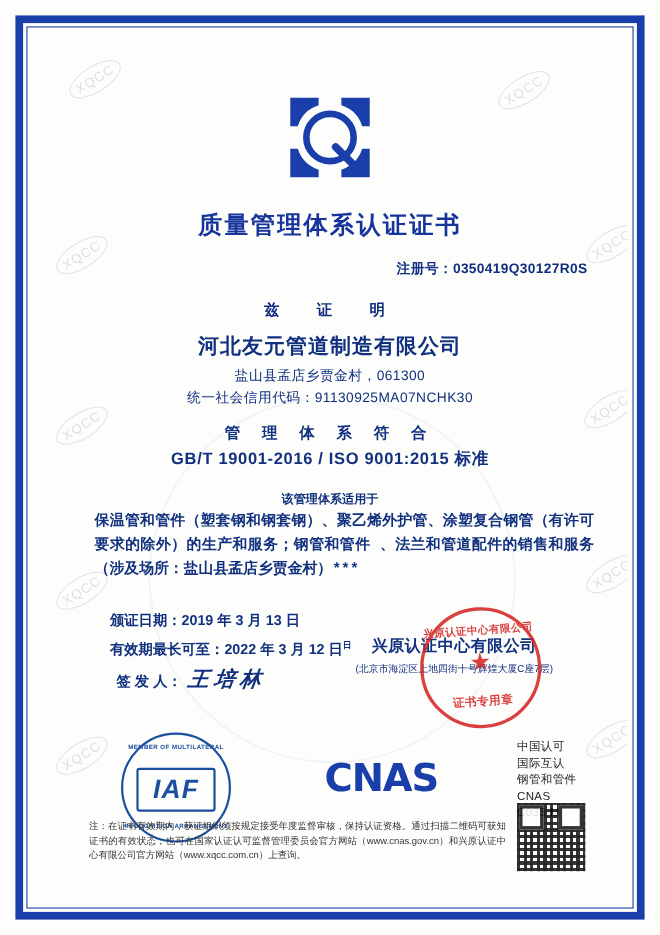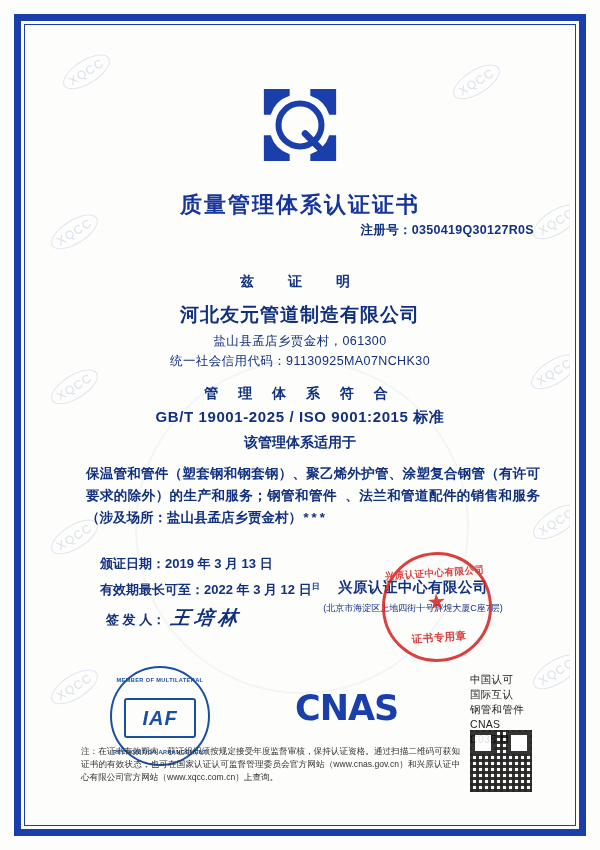--- a/index.html
+++ b/index.html
@@ -94,21 +94,21 @@
     right: 0;
     text-align: center;
     font-size: 22px;
     font-weight: bold;
     letter-spacing: 2px;
     color: #16349c;
     font-family: "DejaVu Sans", sans-serif;
   }
   .reg-no {
     position: absolute;
-    top: 192px;
+    top: 206px;
     right: 36px;
     font-size: 12.5px;
     font-weight: bold;
     color: #11307f;
     letter-spacing: .3px;
   }
   .center-line {
     position: absolute;
     left: 0; right: 0;
     text-align: center;
@@ -142,22 +142,22 @@
     font-weight: bold;
     letter-spacing: 8px;
   }
   .standard {
     top: 378px;
     font-size: 15px;
     font-weight: bold;
     letter-spacing: .6px;
   }
   .scope-intro {
-    top: 404px;
-    font-size: 14px;
+    top: 416px;
+    font-size: 11px;
     font-weight: bold;
   }
   .scope-body {
     position: absolute;
     top: 434px;
     left: 56px;
     right: 30px;
     font-size: 13.5px;
     font-weight: bold;
     line-height: 22px;
@@ -285,21 +285,21 @@
     position: absolute;
     left: 12px;
     right: 12px;
     top: 30px;
     height: 36px;
     border: 2px solid #1b4fa0;
     border-radius: 3px;
     display: flex;
     align-items: center;
     justify-content: center;
-    font-size: 20px;
+    font-size: 24px;
     font-weight: bold;
     font-style: italic;
     letter-spacing: 1px;
   }
   .cnas-logo {
     position: absolute;
     left: 215px;
     top: 22px;
     font-size: 35px;
     font-weight: bold;
@@ -392,21 +392,21 @@
     <div class="reg-no">
       <span>注册号：</span><span>0350419Q30127R0S</span>
     </div>
 
     <div class="center-line company">河北友元管道制造有限公司</div>
     <div class="center-line lbl-zhengming">兹　证　明</div>
     <div class="center-line addr">盐山县孟店乡贾金村，061300</div>
     <div class="center-line credit">统一社会信用代码：91130925MA07NCHK30</div>
 
     <div class="center-line lbl-conform">管 理 体 系 符 合</div>
-    <div class="center-line standard">GB/T 19001-2025 / ISO 9001:2015 标准</div>
+    <div class="center-line standard">GB/T 19001-2016 / ISO 9001:2015 标准</div>
 
     <div class="center-line scope-intro">该管理体系适用于</div>
     <div class="scope-body">保温管和管件（塑套钢和钢套钢）、聚乙烯外护管、涂塑复合钢管（有许可要求的除外）的生产和服务；钢管和管件 、法兰和管道配件的销售和服务（涉及场所：盐山县孟店乡贾金村）***</div>
 
     <div class="dates">
       <div>
         <span>颁证日期：</span><span>2019 年 3 月 13 日</span>
       </div>
       <div>
         <span>有效期最长可至：</span><span>2022 年 3 月 12 日</span><sup style="font-size:8px">日</sup>

